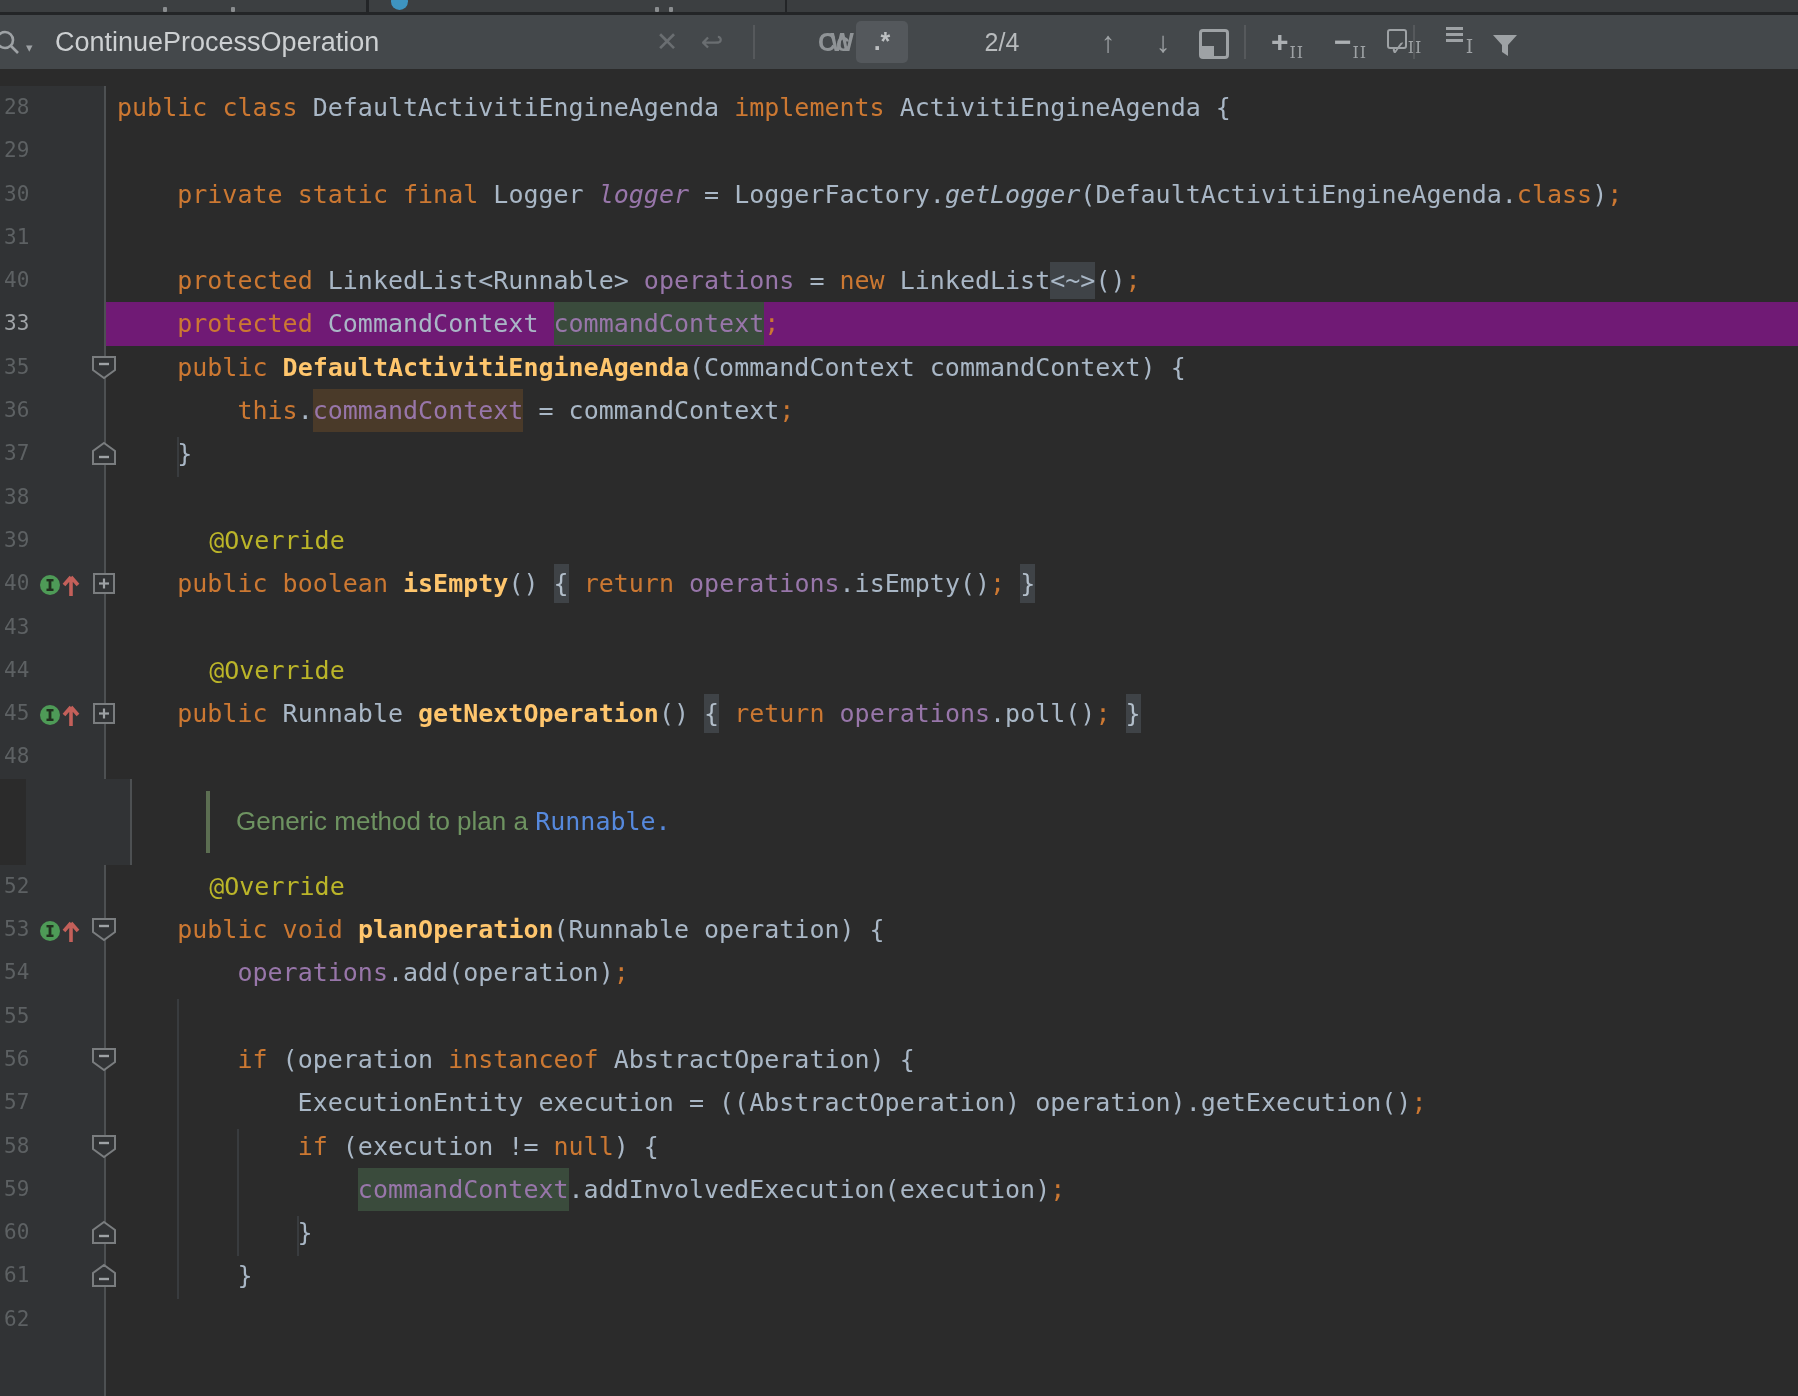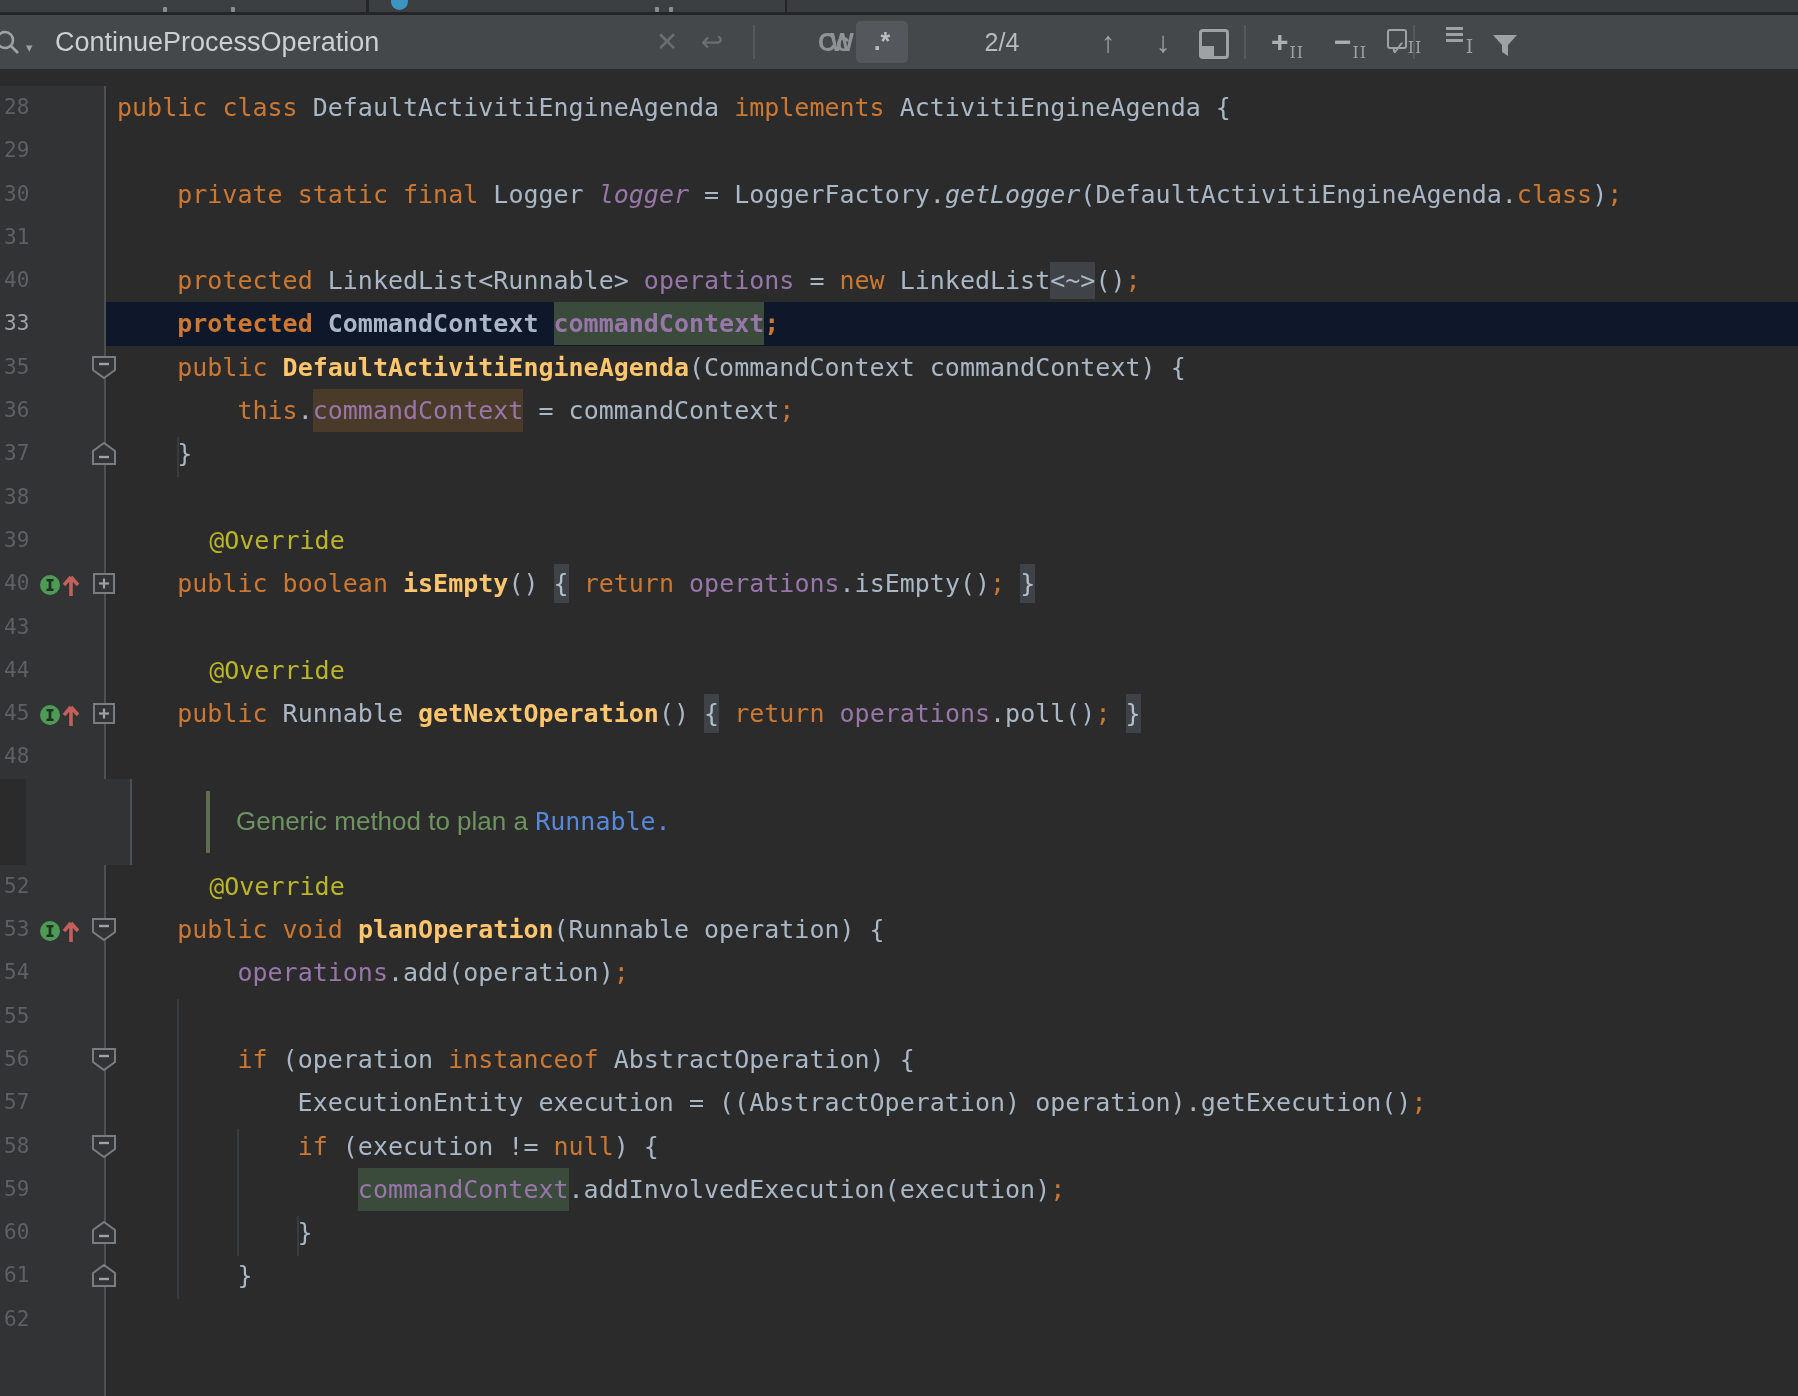--- a/index.html
+++ b/index.html
@@ -45,21 +45,21 @@
   .row.doc{height:86px;padding-left:26px;}
   .row.filler{flex:1 1 auto;height:auto;}
   .gutter{flex:0 0 104px;background:#313335;border-right:2px solid #4D5052;position:relative;}
   .lnum{position:absolute;left:4px;top:0;height:43.3px;line-height:43.3px;
         font-family:"DejaVu Sans Mono",monospace;font-size:21px;color:#5D6163;}
   .row.current .lnum{color:#A0A4A7;}
   .ovr{position:absolute;left:38px;top:7px;}
   .foldmark{position:absolute;left:91px;top:9px;z-index:3;}
   .code{flex:1 1 auto;padding-left:11px;white-space:pre;font-family:"DejaVu Sans Mono",monospace;
         font-size:25px;line-height:43.3px;color:#A9B7C6;}
-  .row.current .code{background:#0f172a;font-weight:bold;}
+  .row.current .code{background:#701a75;}
   
   .t-k{color:#CC7832;} .t-p{color:#A9B7C6;} .t-f{color:#9876AA;}
   .t-fi{color:#9876AA;font-style:italic;} .t-m{color:#FFC66D;font-weight:bold;}
   .t-mi{color:#A9B7C6;font-style:italic;text-align:right;} .t-a{color:#BBB529;margin-left:32px;} .t-s{color:#CC7832;}
   .t-fb{color:#B3BFCB;background:#3F4347;box-shadow:0 5px 0 #3F4347,0 -5px 0 #3F4347;}
   .t-gb{color:#A9B7C6;background:#3F4347;box-shadow:0 4px 0 #3F4347,0 -4px 0 #3F4347;}
   .t-hg{color:#9876AA;background:#3A4B3C;box-shadow:0 7px 0 #3A4B3C,0 -7px 0 #3A4B3C;}
   .t-hb{color:#9876AA;background:#4A3A29;box-shadow:0 7px 0 #4A3A29,0 -7px 0 #4A3A29;}
   
   .doc .code{display:flex;align-items:center;}

